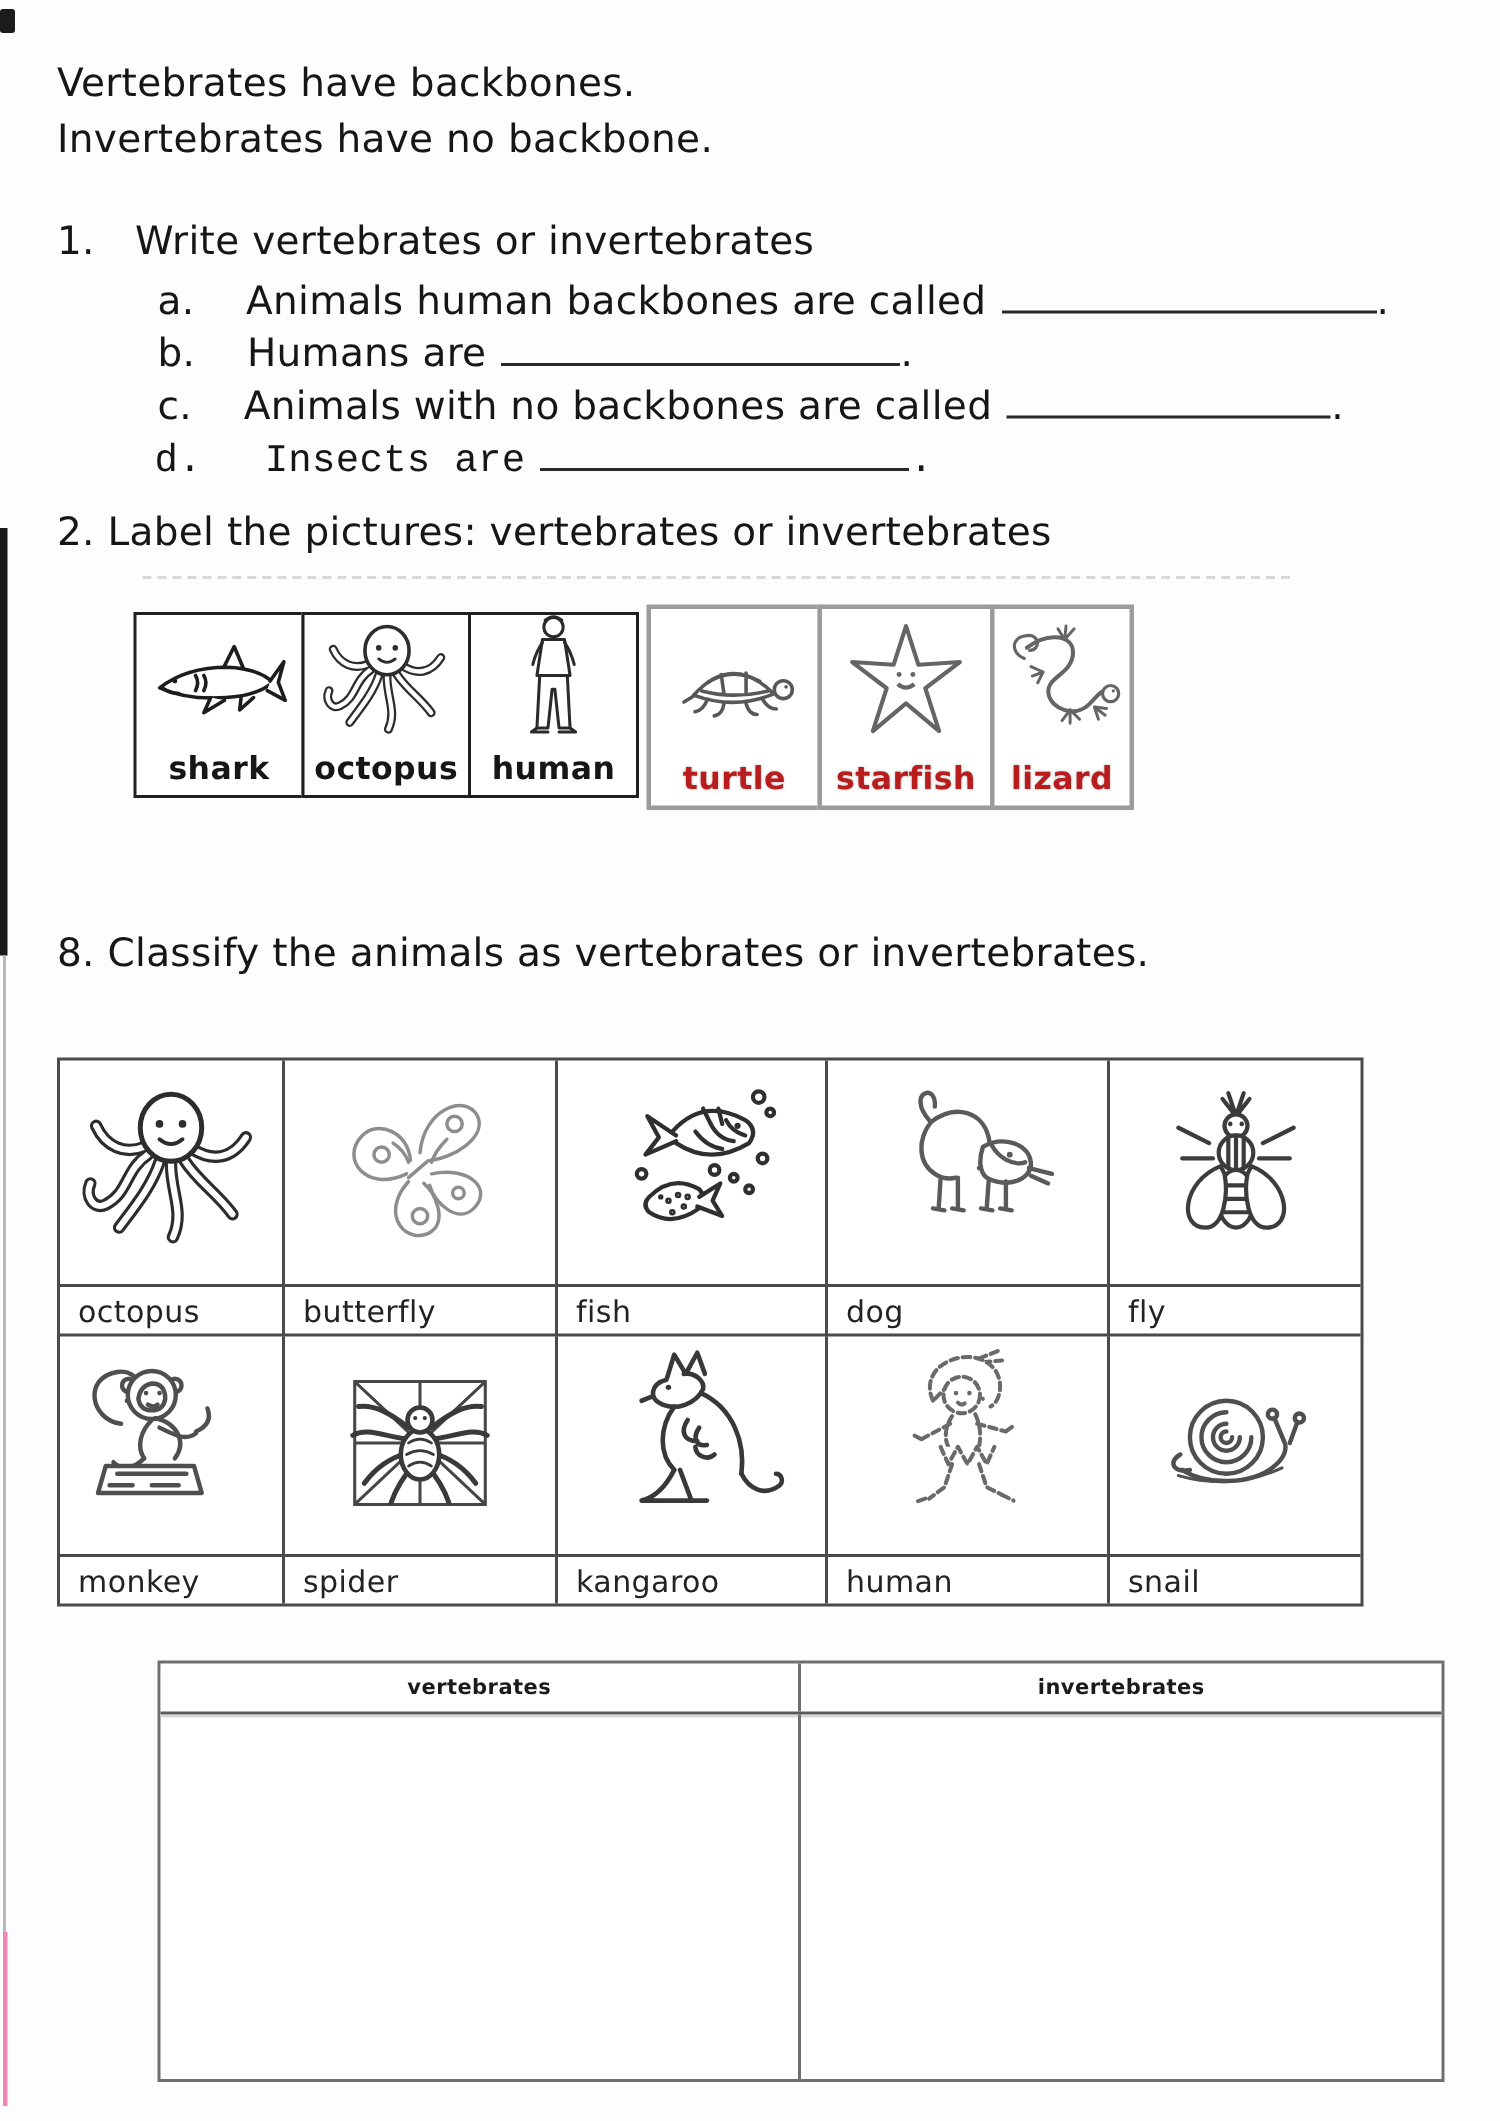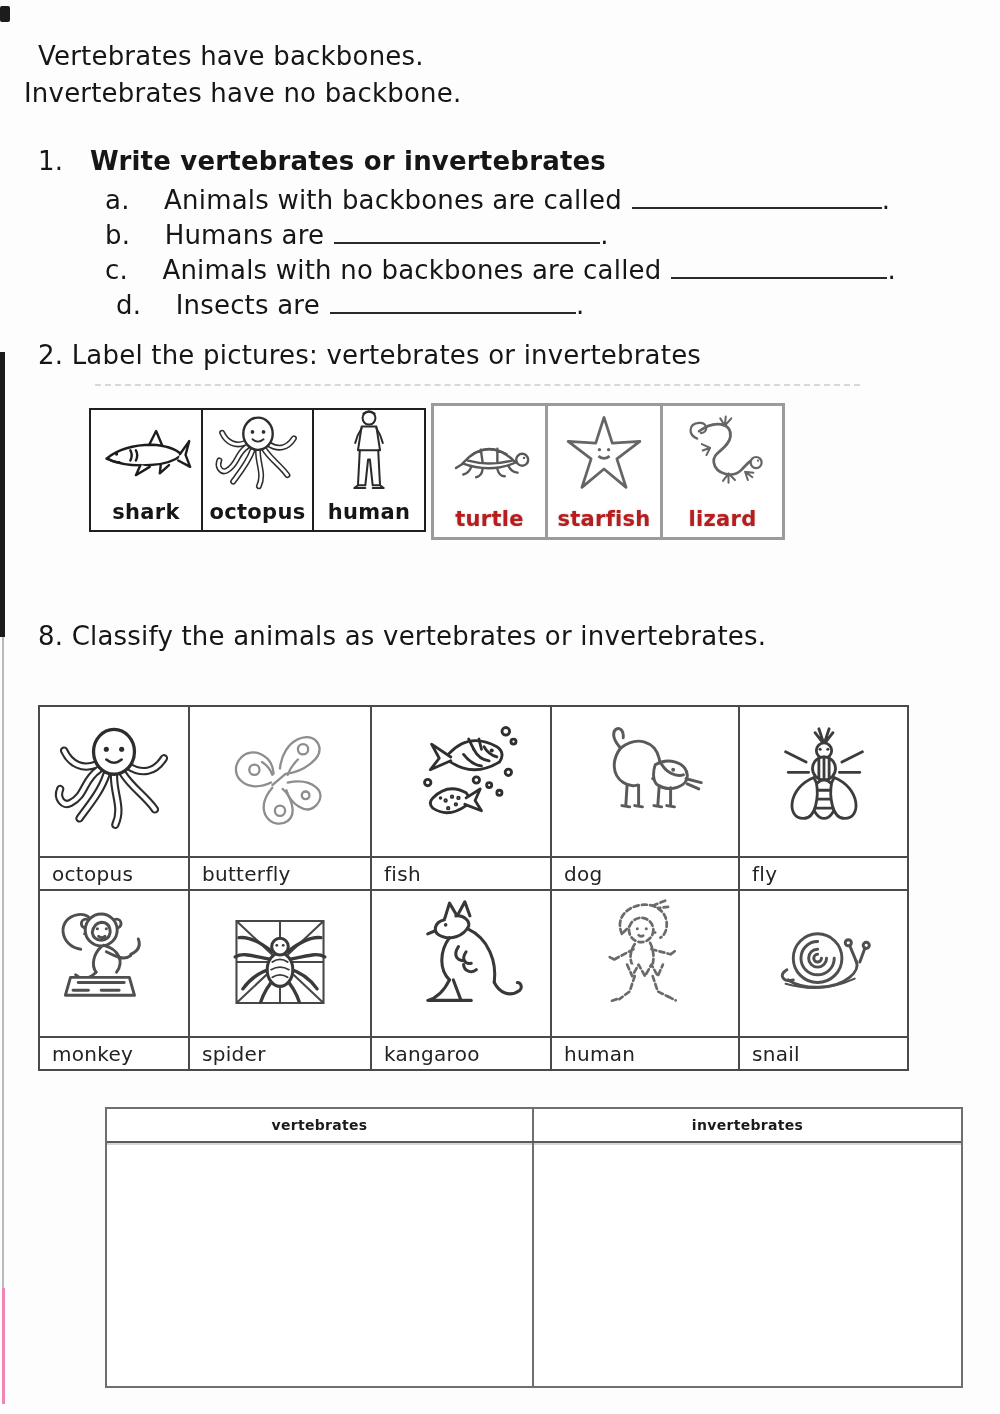--- a/index.html
+++ b/index.html
@@ -55,38 +55,38 @@
 <body>
 
 <div class="page">
 
   <div class="speck" style="left:0;top:6px;width:10px;height:16px;"></div>
   <div class="bar" style="left:0;top:352px;width:5px;height:285px;background:#1b1b1b;"></div>
   <div class="bar" style="left:2px;top:637px;width:2px;height:651px;background:#b9b9b9;"></div>
   <div class="bar" style="left:2px;top:1288px;width:3px;height:116px;background:#ef86b5;"></div>
 
   <div class="abs txt" style="left:38px;top:41px;">Vertebrates have backbones.</div>
-  <div class="abs txt" style="left:24px;top:78px;">Invertebrates have no backbone.</div>
+  <div class="abs txt" style="left:38px;top:78px;">Invertebrates have no backbone.</div>
 
   <div class="abs txt" style="left:38px;top:146px;">1.</div>
-  <div class="abs txt" style="left:90px;top:146px;font-weight:bold;">Write vertebrates or invertebrates</div>
+  <div class="abs txt" style="left:90px;top:146px;">Write vertebrates or invertebrates</div>
 
   <div class="abs txt" style="left:105px;top:181px;">
     <span>a.</span>
-    <span style="margin-left:26px;">Animals with backbones are called</span><span class="blank" style="width:250px;"></span><span>.</span>
+    <span style="margin-left:26px;">Animals human backbones are called</span><span class="blank" style="width:250px;"></span><span>.</span>
   </div>
   <div class="abs txt" style="left:105px;top:216px;">
     <span>b.</span>
     <span style="margin-left:26px;">Humans are</span><span class="blank" style="width:266px;"></span><span>.</span>
   </div>
   <div class="abs txt" style="left:105px;top:251px;">
     <span>c.</span>
     <span style="margin-left:26px;">Animals with no backbones are called</span><span class="blank" style="width:216px;"></span><span>.</span>
   </div>
-  <div class="abs txt" style="left:116px;top:286px;">
+  <div class="abs txt" style="left:103px;top:286px;font-family:Liberation Mono, monospace;">
     <span>d.</span>
     <span style="margin-left:26px;">Insects are</span><span class="blank" style="width:246px;"></span><span>.</span>
   </div>
 
   <div class="abs txt" style="left:38px;top:340px;">2. Label the pictures: vertebrates or invertebrates</div>
   <div class="faintline" style="left:95px;top:384px;width:765px;"></div>
 
   <div class="strip-group grp-dark" style="left:89px;top:408px;">
     <div class="pcell">
       <div class="icon">
@@ -171,21 +171,21 @@
             <g fill="none" stroke="#4a4a4a" stroke-width="3" stroke-linejoin="round">
               <path d="M50,7 L59,35 L89,33 L64,52 L74,83 L50,63 L26,83 L36,52 L11,33 L41,35 Z" fill="#fff"></path>
               <circle cx="45" cy="42" r="1.8" fill="#4a4a4a" stroke="none"></circle>
               <circle cx="55" cy="42" r="1.8" fill="#4a4a4a" stroke="none"></circle>
               <path d="M44,49 Q50,54 56,49"></path>
             </g>
           </svg>
         </div>
       <div class="cap">starfish</div>
     </div>
-    <div class="pcell" style="width:125px;text-align:center;">
+    <div class="pcell" style="width:96px;text-align:center;">
       <div class="icon">
           <svg viewBox="0 0 100 100" xmlns="http://www.w3.org/2000/svg">
             <g fill="none" stroke="#4a4a4a" stroke-width="3" stroke-linecap="round">
               <path d="M22,30 C12,26 12,14 24,13 C34,12 34,24 26,24" stroke-width="2.4"></path>
               <path d="M24,22 C40,10 60,12 58,28 C56,42 38,44 40,56 C42,68 60,74 70,64 C76,58 80,52 86,53"></path>
               <circle cx="86" cy="56" r="6" fill="#fff" stroke-width="2.4"></circle>
               <circle cx="88" cy="54" r="1.2" fill="#4a4a4a" stroke="none"></circle>
               <g stroke-width="2.2">
                 <path d="M52,16 l-5,-8 M52,16 l1,-10 M52,16 l7,-8"></path>
                 <path d="M36,40 l-9,-4 M36,40 l-8,3 M36,40 l-4,8"></path>

